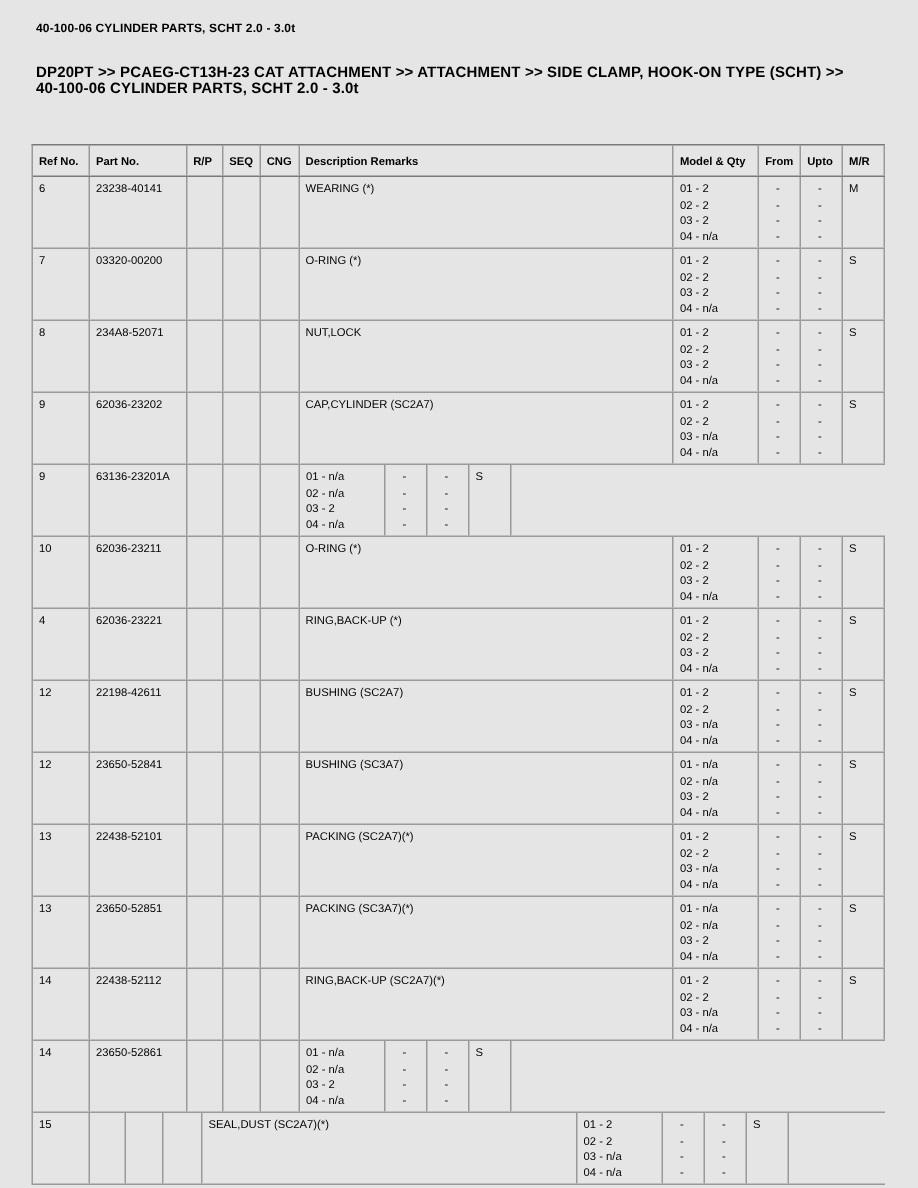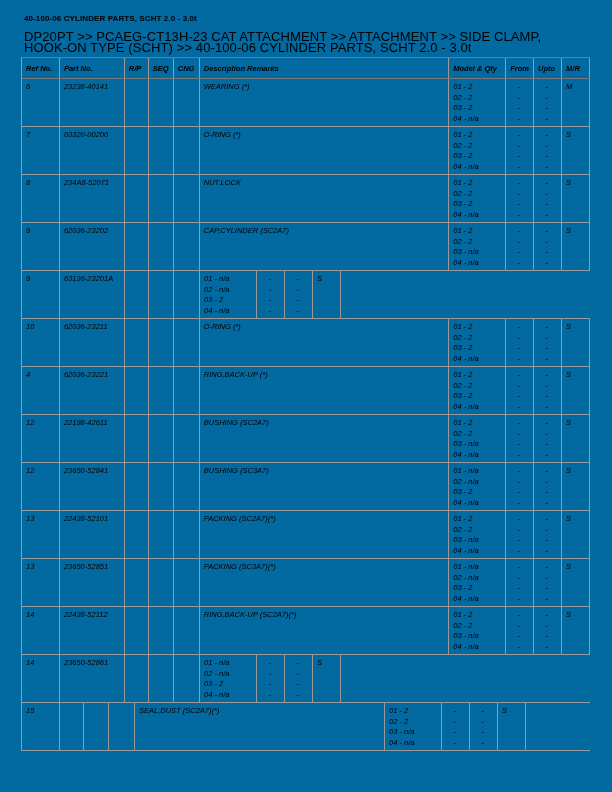--- a/index.html
+++ b/index.html
@@ -9,44 +9,43 @@
     height: 792px;
     font-family: "Liberation Sans", "DejaVu Sans", sans-serif;
     color: #000000;
     overflow: hidden;
   }
   .page {
     width: 612px;
     height: 792px;
     padding: 14px 21px 0 21px;
     overflow: hidden;
-    background: #0369a1;
+    background: #e5e5e5;
   }
   .doc-title {
     font-size: 8px;
     font-weight: bold;
     line-height: 10px;
     padding-left: 3px;
     letter-spacing: 0.1px;
   }
   .breadcrumb {
-    font-size: 13px;
-    font-weight: normal;
+    font-size: 10px;
+    font-weight: bold;
     line-height: 10.5px;
-    margin-top: 8px;
+    margin-top: 20px;
     padding-left: 3px;
     max-width: 545px;
     letter-spacing: 0.1px;
   }
   .parts-table {
-    margin-top: 4px;
+    margin-top: 31px;
     width: 569px;
     border-top: 1px solid #7a7a7a;
     border-left: 1px solid #9a9a9a;
-    font-style: italic;
   }
   .tr { display: flex; border-bottom: 1px solid #9a9a9a; }
   .tr.thead { border-bottom: 1px solid #7a7a7a; }
   .td {
     border-right: 1px solid #9a9a9a;
     font-size: 7.5px;
     line-height: 10.5px;
     padding: 3px 2px 2px 4px;
     min-height: 47px;
     overflow: hidden;

